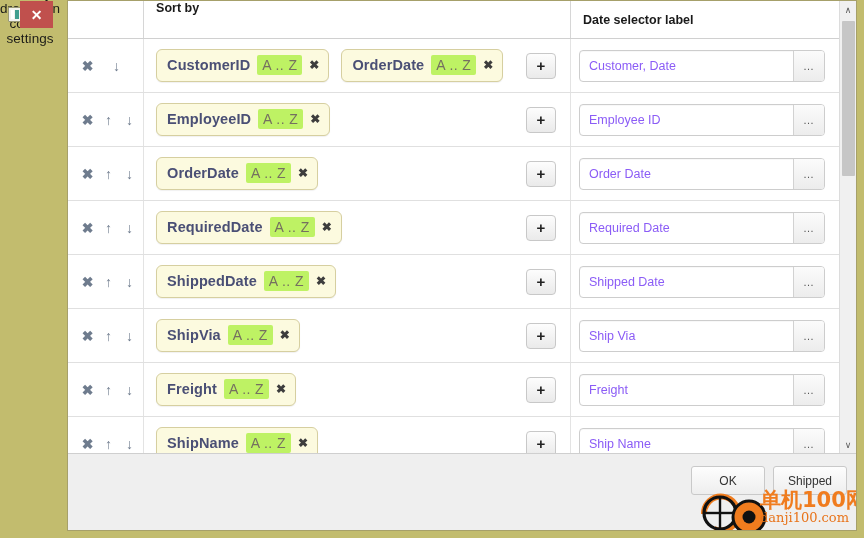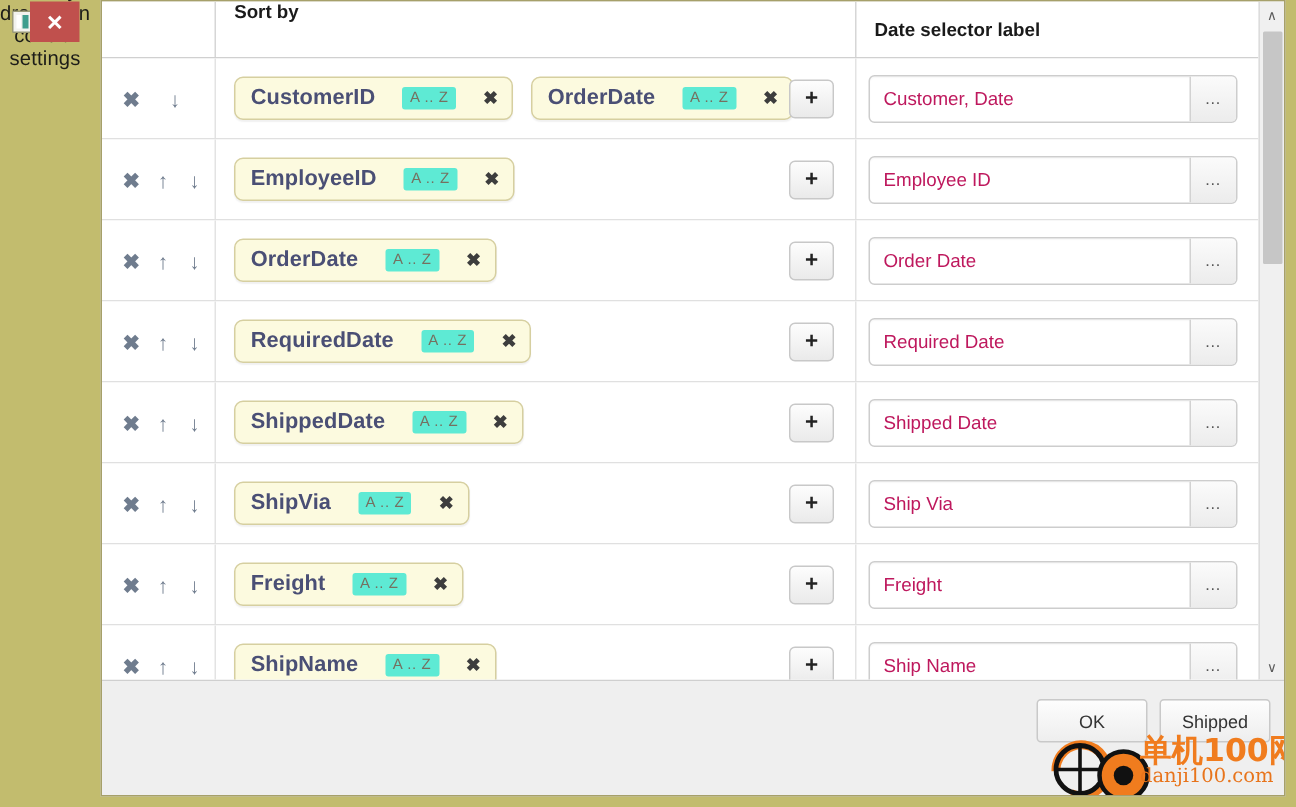--- a/index.html
+++ b/index.html
@@ -109,36 +109,36 @@
 
   .cell-sort {
     flex: 1 1 auto;
     border-right: 1px solid #e3e3e3;
     display: flex; align-items: center;
     padding-left: 12px;
     gap: 12px;
     position: relative;
   }
   .token {
-    display: inline-flex; align-items: center; gap: 18px;
+    display: inline-flex; align-items: center; gap: 7px;
     background: #fcfadf;
     border: 1px solid #d6cfa0;
     border-radius: 6px;
     padding: 5px 9px 6px 10px;
     box-shadow: 0 1px 1px rgba(0,0,0,0.06);
     cursor: pointer;
   }
   .token-name {
     font-size: 14.5px; font-weight: bold;
     color: #4a4f75;
     letter-spacing: 0.1px;
   }
   .token-dir {
-    font-size: 10px; color: #757060;
-    background: #5eead4;
+    font-size: 14px; color: #757060;
+    background: #bef264;
     padding: 2px 5px 2px 5px;
     border-radius: 2px;
     letter-spacing: 0.4px;
   }
   .token-x {
     font-size: 12px; font-weight: bold;
     color: #3d3d3d; cursor: pointer;
     line-height: 1;
   }
   .plus-wrap {
@@ -163,21 +163,21 @@
     display: flex; width: 100%; height: 32px;
     border: 1px solid #cdcdcd;
     border-radius: 4px;
     background: #ffffff;
     overflow: hidden;
     box-shadow: inset 0 1px 1px rgba(0,0,0,0.03);
   }
   .field input {
     flex: 1 1 auto; border: 0; outline: none;
     background: transparent;
-    font-size: 12.5px; color: #be185d;
+    font-size: 12.5px; color: #8b5cf6;
     padding-left: 9px;
     font-family: "Liberation Sans", sans-serif;
   }
   .ellipsis-btn {
     width: 31px; flex: 0 0 31px;
     border-left: 1px solid #d2d2d2;
     background: linear-gradient(#fbfbfb, #ececec);
     display: flex; align-items: center; justify-content: center;
     font-size: 11px; color: #555; cursor: pointer;
     letter-spacing: 1px;

